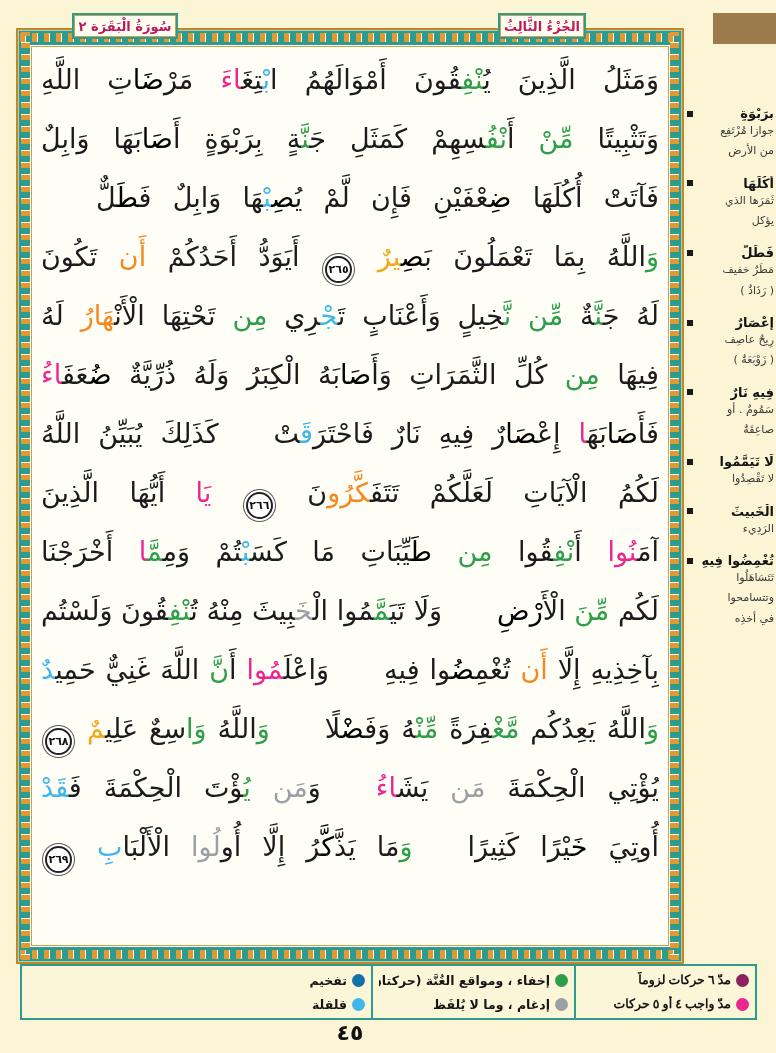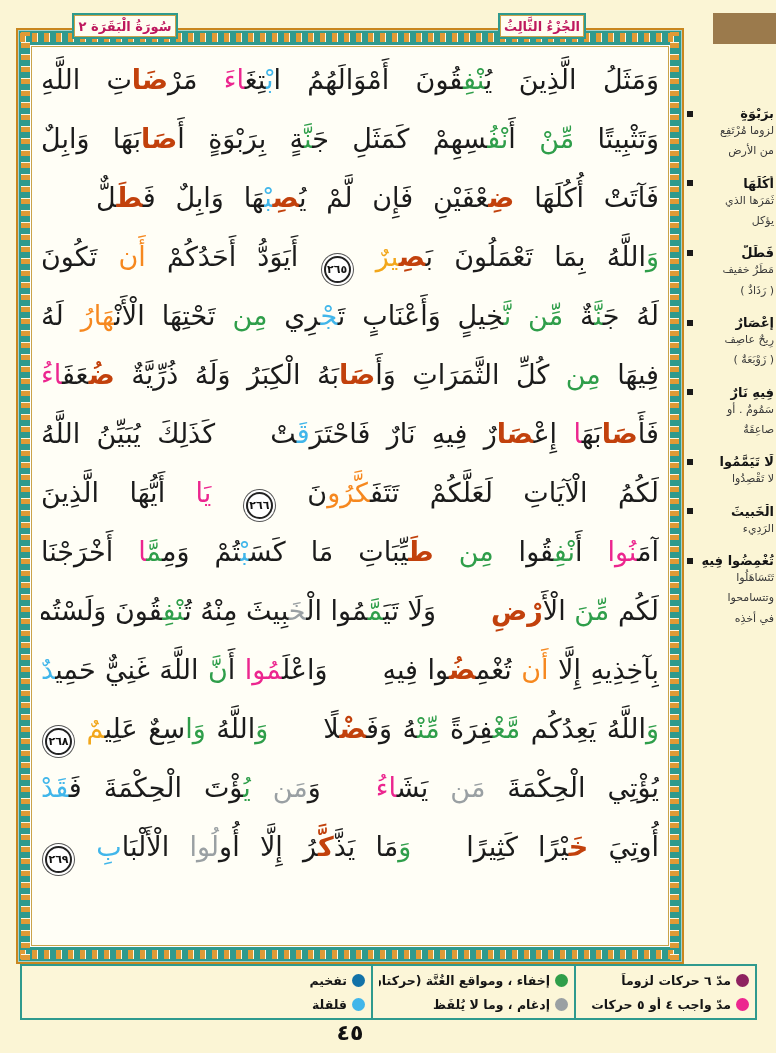--- a/index.html
+++ b/index.html
@@ -19,21 +19,21 @@
            background:repeating-linear-gradient(0deg,#e09a35 0 5px,#fff7e0 5px 6px,rgba(0,0,0,0) 6px 12px); }
   .orn-v.left { left:3px; } .orn-v.right { right:3px; }
 
   .text-surface { position:absolute; left:13px; right:13px; top:16px; bottom:16px;
                   background:#fffef6; border:1px solid #caa34a; box-shadow:0 0 0 1px #ffffff; padding:3px 9px; }
 
   
   .line { height:59px; line-height:59px; font-size:27px; color:#1b1b1b;
           direction:rtl; text-align:justify; text-align-last:justify;
           white-space:nowrap; overflow:hidden; font-weight:500; }
-  .c-k { color:#1b1b1b; } .c-g { color:#2f9e4a; } .c-b { color:#c2410c;font-weight:bold; }
+  .c-k { color:#1b1b1b; } .c-g { color:#2f9e4a; } .c-b { color:#000000; }
   .c-c { color:#41b6ea; } .c-o { color:#f6881f; } .c-y { color:#f2a71b; }
   .c-m { color:#ec268f; } .c-x { color:#9aa0a3; }
   .line-gap { display:inline-block; width:55px; }
   .verse-marker { display:inline-flex; align-items:center; justify-content:center;
                   width:27px; height:27px; border:2px solid #222; border-radius:50%;
                   background:#fff; box-shadow:0 0 0 2px #fff, 0 0 0 3px #555;
                   font-size:11px; font-weight:bold; color:#111; line-height:27px;
                   vertical-align:-7px; margin:16px 4px; }
 
   
@@ -54,21 +54,21 @@
   .note-word { flex:1; text-align:right; white-space:nowrap; overflow:hidden; }
   .note-def { font-size:11px; color:#3a3a3a; text-align:right; padding-left:6px;
               line-height:1.85; white-space:nowrap; overflow:hidden; }
 
   
   .legend { position:absolute; left:20px; top:964px; width:737px; height:56px;
             background:#fcf6d8; border:2px solid #2f9a8e; direction:rtl; display:flex; }
   .legend-col { display:flex; flex-direction:column; justify-content:space-around;
                 padding:2px 6px; border-left:2px solid #2f9a8e; }
   .legend-col:last-child { border-left:none; }
-  .legend-col:nth-child(1){ width:181px; } .legend-col:nth-child(2){ width:203px; }
+  .legend-col:nth-child(1){ width:181px;font-family:Liberation Serif, serif; } .legend-col:nth-child(2){ width:203px; }
   .legend-col:nth-child(3){ width:262px; } .legend-col:nth-child(4){ width:85px; }
   .legend-item { display:flex; align-items:center; gap:5px; font-size:12.5px;
                  font-weight:700; color:#151515; white-space:nowrap; overflow:hidden; }
   .legend-dot { width:13px; height:13px; border-radius:50%; flex:0 0 auto; }
 
   
   .page-number { position:absolute; left:18px; top:1020px; width:664px; text-align:center;
                  font-size:22px; font-weight:bold; color:#111; }
 </style>
 </head>
@@ -105,21 +105,21 @@
 <div class="cartouche juz">
   <span>الجُزْءُ الثَّالِثُ</span>
 </div>
 
 <div class="margin-notes" id="margin-notes">
     <div class="note">
       <div class="note-head">
         <span class="note-word">بِرَبْوَةٍ</span>
         <span class="note-bullet"></span>
       </div>
-      <div class="note-def">لزوما مُرْتَفِع</div>
+      <div class="note-def">جوازا مُرْتَفِع</div>
       <div class="note-def">من الأرض</div>
     </div>
     <div class="note">
       <div class="note-head">
         <span class="note-word">أُكُلَهَا</span>
         <span class="note-bullet"></span>
       </div>
       <div class="note-def">ثَمَرَها الذي</div>
       <div class="note-def">يؤكل</div>
     </div>

